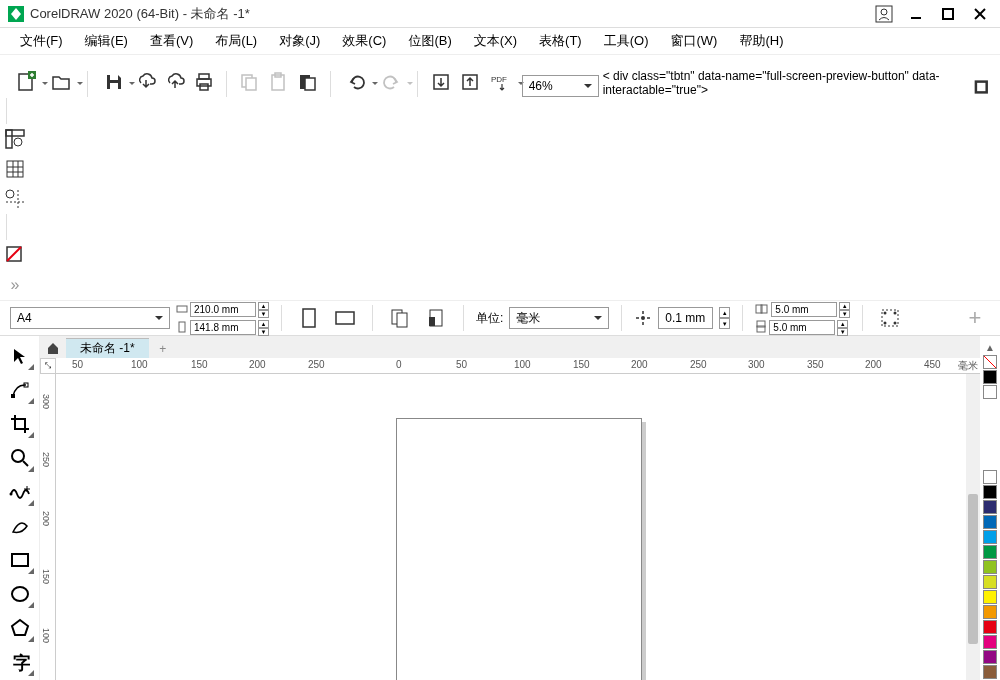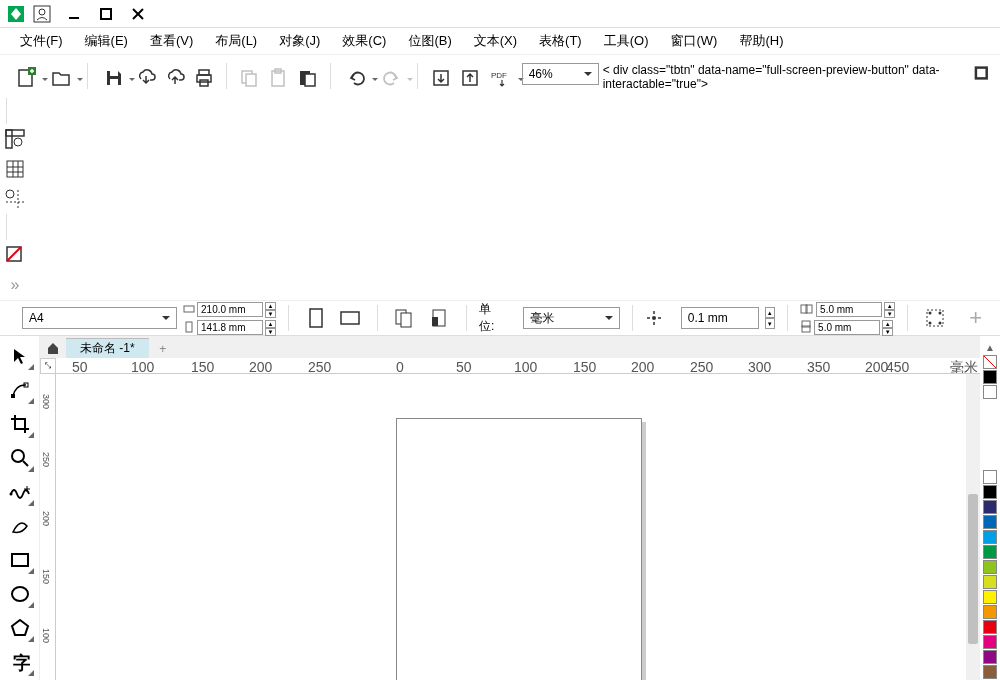--- a/index.html
+++ b/index.html
@@ -4,48 +4,48 @@
 <style>
 * { margin: 0; padding: 0; box-sizing: border-box; font-family: "Microsoft YaHei", Arial, sans-serif; }
 body { width: 1000px; height: 680px; background: #fff; overflow: hidden; font-size: 12px; }
 .titlebar { height: 28px; display: flex; align-items: center; padding: 0 8px; border-bottom: 1px solid #ddd; }
 .titlebar .logo { width: 16px; height: 16px; margin-right: 6px; }
 .titlebar .title { flex: 1; font-size: 13px; color: #333; }
 .win-controls { display: flex; gap: 8px; align-items: center; }
 .win-controls span { width: 24px; height: 20px; display: flex; align-items: center; justify-content: center; cursor: pointer; }
 .menubar { height: 26px; display: flex; align-items: center; padding: 0 10px; gap: 2px; }
 .menubar .mi { padding: 3px 10px; cursor: pointer; font-size: 13px; }
-.toolbar1 { height: 44px; display: flex; align-items: flex-start; padding: 8px 10px; gap: 4px; border-top: 1px solid #eee; }
+.toolbar1 { height: 44px; display: flex; align-items: flex-end; padding: 1px 10px; gap: 4px; border-top: 1px solid #eee; }
 .tbtn { width: 30px; height: 30px; display: flex; align-items: center; justify-content: center; cursor: pointer; border-radius: 2px; position: relative; }
 .tbtn.dd::after { content: ""; position: absolute; right: -6px; top: 50%; border: 3px solid transparent; border-top-color: #666; }
 .tbtn.wide { width: 38px; }
 .sep { width: 1px; height: 26px; background: #ddd; margin: 0 6px; }
 .zoom-sel { width: 90px; height: 22px; border: 1px solid #999; display: flex; align-items: center; padding: 0 6px; font-size: 12px; position: relative; }
 .zoom-sel::after { content: ""; position: absolute; right: 6px; border: 4px solid transparent; border-top-color: #333; top: 8px; }
 .toolbar2 { height: 36px; display: flex; align-items: center; padding: 0 10px; gap: 6px; border-top: 1px solid #eee; border-bottom: 1px solid #ddd; }
-.sel-box { height: 22px; border: 1px solid #999; display: flex; align-items: center; padding: 0 6px; font-size: 12px; position: relative; background: #fff; margin-left: 12px; }
+.sel-box { height: 22px; border: 1px solid #999; display: flex; align-items: center; padding: 0 6px; font-size: 12px; position: relative; background: #fff; }
 .sel-box.dd::after { content: ""; position: absolute; right: 6px; border: 4px solid transparent; border-top-color: #333; top: 8px; }
 .dim-group { display: flex; flex-direction: column; gap: 3px; }
 .dim-row { display: flex; align-items: center; gap: 2px; }
 .dim-input { width: 66px; height: 15px; border: 1px solid #999; font-size: 10px; padding: 0 3px; display: flex; align-items: center; }
 .spinbtns { width: 11px; height: 15px; display: flex; flex-direction: column; }
 .spinbtns div { flex: 1; border: 1px solid #999; font-size: 6px; display: flex; align-items: center; justify-content: center; }
 .mid { display: flex; height: 502px; }
 .toolbox { width: 40px; background: #fff; display: flex; flex-direction: column; align-items: center; padding-top: 4px; gap: 2px; border-right: 1px solid #eee; }
 .tool { width: 32px; height: 32px; display: flex; align-items: center; justify-content: center; cursor: pointer; position: relative; }
 .tool.dd::after { content: ""; position: absolute; right: 2px; bottom: 2px; border: 3px solid transparent; border-right-color: #666; border-bottom-color: #666; }
 .canvas-area { flex: 1; display: flex; flex-direction: column; background: #fff; position: relative; }
 .doc-tabs { height: 22px; display: flex; align-items: flex-end; background: #f0f0f0; }
 .home-tab { width: 26px; height: 20px; background: #f0f0f0; display: flex; align-items: center; justify-content: center; }
 .doc-tab { height: 20px; padding: 4px 14px; background: #d0e8f0; display: flex; align-items: center; font-size: 12px; border-top: 1px solid #bbb; }
 .add-tab { width: 20px; height: 18px; display: flex; align-items: center; justify-content: center; color: #888; margin-left: 4px; }
 .ruler-row { display: flex; height: 16px; }
 .ruler-corner { width: 16px; height: 16px; background: #fff; border: 1px solid #ccc; font-size: 8px; display: flex; align-items: center; justify-content: center; }
 .ruler-h { flex: 1; height: 16px; background: #fff; border-bottom: 1px solid #ccc; position: relative; overflow: hidden; font-size: 9px; color: #555; }
-.ruler-h .lbl { position: absolute; top: 1px; font-size: 14px; }
+.ruler-h .lbl { position: absolute; top: 1px; font-size: 10px; }
 .canvas-row { flex: 1; display: flex; overflow: hidden; }
 .ruler-v { width: 16px; background: #fff; border-right: 1px solid #ccc; position: relative; font-size: 9px; color: #555; }
 .ruler-v .lbl { position: absolute; left: 1px; writing-mode: vertical-rl; font-size: 9px; }
 .canvas { flex: 1; background: #fff; position: relative; overflow: hidden; }
 .page { position: absolute; left: 340px; top: 44px; width: 246px; height: 348px; background: #fff; border: 1px solid #888; box-shadow: 4px 4px 0 #ccc; }
 .scroll-v { position: absolute; right: 0; top: 38px; bottom: 30px; width: 14px; background: #f0f0f0; }
 .scroll-v .thumb { position: absolute; left: 2px; right: 2px; top: 120px; height: 150px; background: #c0c0c0; border-radius: 2px; }
 .palette { width: 20px; display: flex; flex-direction: column; align-items: center; padding-top: 4px; }
 .palette .sw { width: 14px; height: 14px; margin-bottom: 1px; border: 1px solid #888; cursor: pointer; }
 .palette .nosw { width: 14px; height: 14px; margin-bottom: 1px; border: 1px solid #888; background: linear-gradient(to top right, #fff 47%, red 47%, red 53%, #fff 53%); }
@@ -53,20 +53,21 @@
 svg { display: block; }
 </style>
 </head>
 <body>
 
 <div class="titlebar">
   <svg class="logo" viewBox="0 0 16 16">
       <rect width="16" height="16" fill="#00a651"></rect>
       <path d="M8 2 L13 8 L8 14 L3 8 Z" fill="#fff"></path>
     </svg>
+  <div class="title">CorelDRAW 2020 (64-Bit) - 未命名 -1*</div>
   <div class="win-controls">
     <span>
         <svg width="18" height="18" viewBox="0 0 18 18">
           <rect x="1" y="1" width="16" height="16" fill="none" stroke="#333"></rect>
           <circle cx="9" cy="7" r="3" fill="none" stroke="#333"></circle>
           <path d="M4 15 Q9 10 14 15" fill="none" stroke="#333"></path>
         </svg>
       </span>
     <span>
         <svg width="14" height="14">
@@ -290,21 +291,21 @@
   <div class="sep"></div>
   <span style="font-size:12px">单位:</span>
   <div class="sel-box dd" style="width:100px">
       <span>毫米</span>
     </div>
   <div class="sep"></div>
   <svg width="18" height="18">
       <circle cx="9" cy="9" r="2" fill="#333"></circle>
       <path d="M9 2 v3 M9 16 v-3 M2 9 h3 M16 9 h-3" stroke="#333" stroke-width="1.5"></path>
     </svg>
-  <div class="sel-box" style="width:80px">
+  <div class="sel-box" style="width:55px">
       <span>0.1 mm</span>
     </div>
   <div class="spinbtns" style="height:22px">
       <div>▲</div>
       <div>▼</div>
     </div>
   <div class="sep"></div>
   <div class="dim-group">
     <div class="dim-row">
         <svg width="14" height="12">
@@ -426,21 +427,21 @@
         <span class="lbl" style="left:252px">250</span>
         <span class="lbl" style="left:340px">0</span>
         <span class="lbl" style="left:400px">50</span>
         <span class="lbl" style="left:458px">100</span>
         <span class="lbl" style="left:517px">150</span>
         <span class="lbl" style="left:575px">200</span>
         <span class="lbl" style="left:634px">250</span>
         <span class="lbl" style="left:692px">300</span>
         <span class="lbl" style="left:751px">350</span>
         <span class="lbl" style="left:809px">200</span>
-        <span class="lbl" style="left:830px">450</span>
+        <span class="lbl" style="left:868px">450</span>
         <span class="lbl" style="right:2px">毫米</span>
       </div>
     </div>
     <div class="canvas-row">
       <div class="ruler-v">
         <span class="lbl" style="top:20px">300</span>
         <span class="lbl" style="top:78px">250</span>
         <span class="lbl" style="top:137px">200</span>
         <span class="lbl" style="top:195px">150</span>
         <span class="lbl" style="top:254px">100</span>

